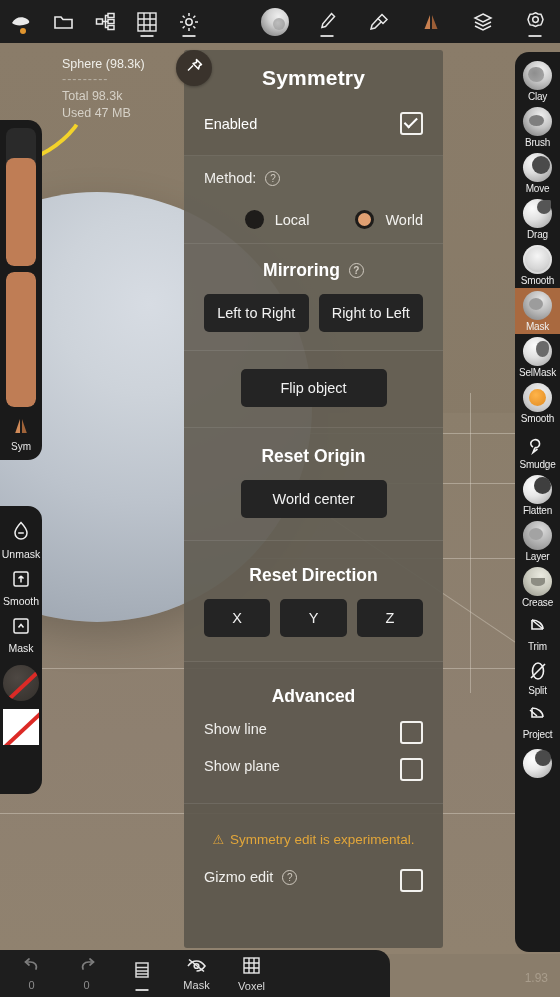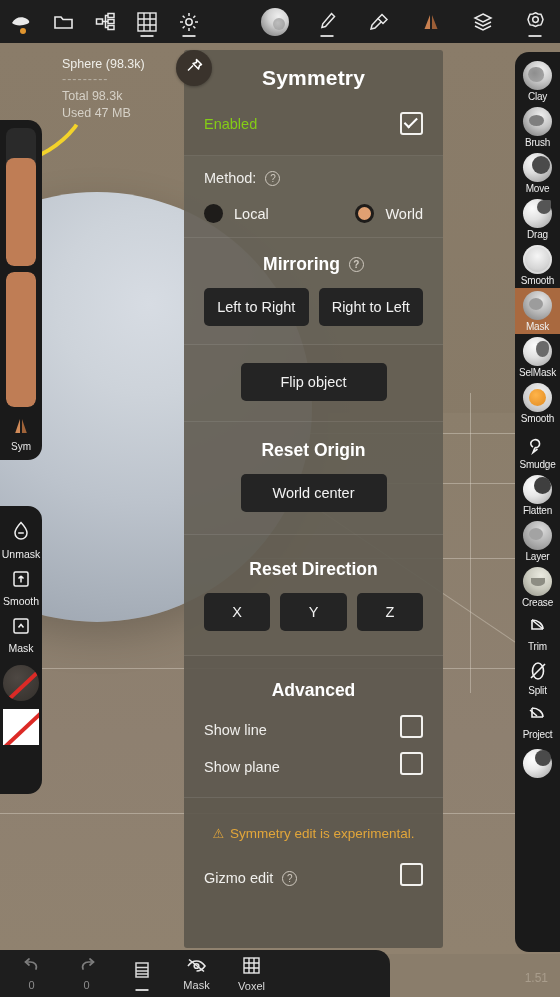--- a/index.html
+++ b/index.html
@@ -162,57 +162,57 @@
   .p-title{
     text-align:center;font-size:21px;font-weight:bold;color:#fff;
     letter-spacing:.2px;
   }
   .s-title{
     text-align:center;font-size:17.5px;font-weight:bold;color:#fff;margin-bottom:13px;
   }
   .s-title.with-help{display:flex;align-items:center;justify-content:center;gap:9px;}
 
   .row{display:flex;align-items:center;justify-content:space-between;}
-  .row-label{font-size:14.5px;color:#84cc16;}
+  .row-label{font-size:14.5px;color:#ffffff;}
   .chk{
     width:23px;height:23px;border:2px solid #f3f2ef;border-radius:3px;
     display:flex;align-items:center;justify-content:center;background:transparent;
   }
   .chk .tick{
     width:13px;height:7px;border-left:2.3px solid #fff;border-bottom:2.3px solid #fff;
     transform:rotate(-45deg) translate(1px,-2px);
   }
 
   .method-label{display:flex;align-items:center;gap:9px;font-size:14.5px;color:#f0efec;}
   .help{
     width:15px;height:15px;border-radius:50%;border:1.4px solid #cfc9bf;
     font-size:10px;line-height:13px;text-align:center;color:#cfc9bf;
     display:inline-block;flex:0 0 auto;
   }
-  .radios{display:flex;align-items:center;justify-content:space-between;gap:46px;margin-top:18px;}
+  .radios{display:flex;align-items:center;justify-content:flex-end;gap:46px;margin-top:24px;}
   .radio-item{display:flex;align-items:center;gap:11px;}
   .radio{width:19px;height:19px;border-radius:50%;background:#1e1c1a;}
   .radio.on{background:#e0a072;border:3px solid #1e1c1a;}
   .radio-label{font-size:14.5px;color:#f3f2ef;}
 
   .btn{
     background:#242424;color:#f2f2f2;border:none;border-radius:5px;
     font-size:14.5px;font-family:inherit;padding:11px 8px;cursor:pointer;text-align:center;
   }
   .btn-row{display:flex;gap:10px;}
   .btn-row .btn{flex:1;}
   .btn-center{display:flex;justify-content:center;}
   .btn-center .btn{min-width:146px;}
 
   .warn{
     display:flex;align-items:center;justify-content:center;gap:6px;
     color:#e2a63a;font-size:13.5px;padding:6px 0 18px;
   }
   .warn-ico{font-size:13px;}
-  .adv-row{display:flex;align-items:flex-end;justify-content:space-between;margin-top:14px;}
+  .adv-row{display:flex;align-items:flex-start;justify-content:space-between;margin-top:14px;}
   .adv-row:first-of-type{margin-top:4px;}
   .adv-label{display:flex;align-items:center;gap:9px;font-size:14.5px;color:#f0efec;}
 
   
   .stats{position:absolute;left:62px;top:57px;z-index:3;}
   .stats .l1{font-size:12.5px;color:#efeee9;}
   .stats .dash{font-size:12.5px;color:#b9b2a6;letter-spacing:1px;margin-top:1px;}
   .stats .l2{font-size:12.5px;color:#d6d1c7;margin-top:3px;}
 
   
@@ -623,14 +623,14 @@
       <span>
         <svg width="19" height="19" viewBox="0 0 19 19" fill="none" stroke="#e8e8e8" stroke-width="1.4">
           <rect x="2" y="2" width="15" height="15"></rect>
             <path d="M2 7h15M2 12h15M7 2v15M12 2v15"></path>
           </svg>
       </span>
       <span class="bb-label">Voxel</span>
     </div>
   </div>
 
-  <div class="version">1.51</div>
+  <div class="version">1.93</div>
 </div>
 
 </body></html>

